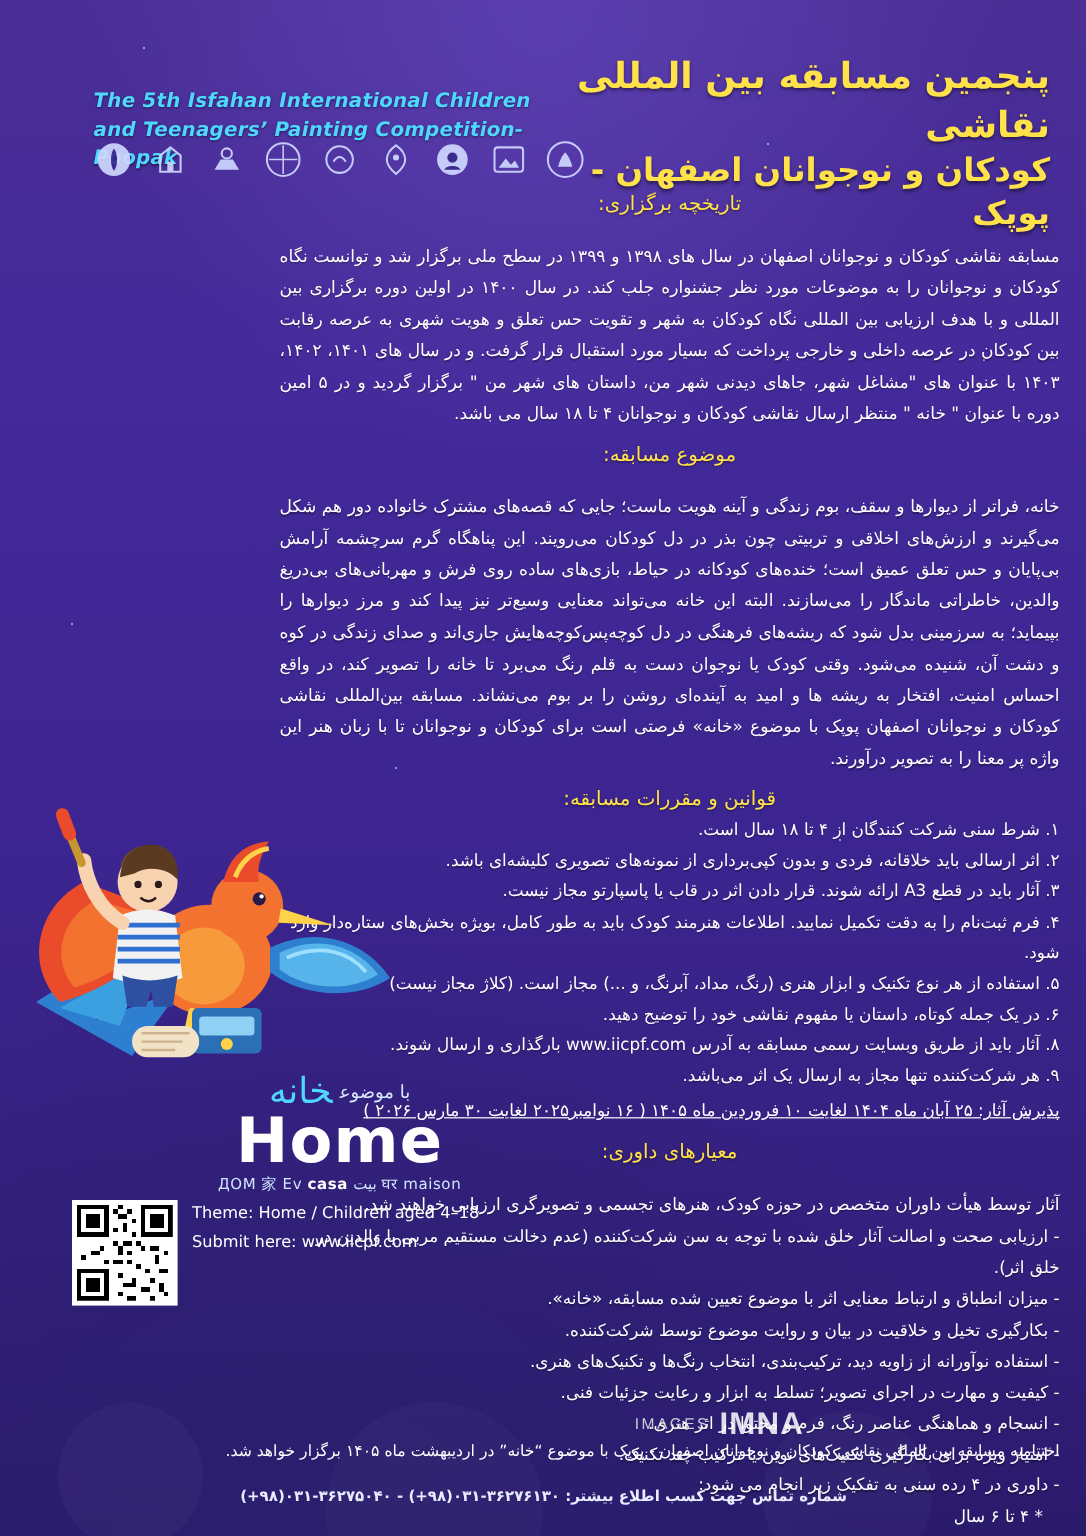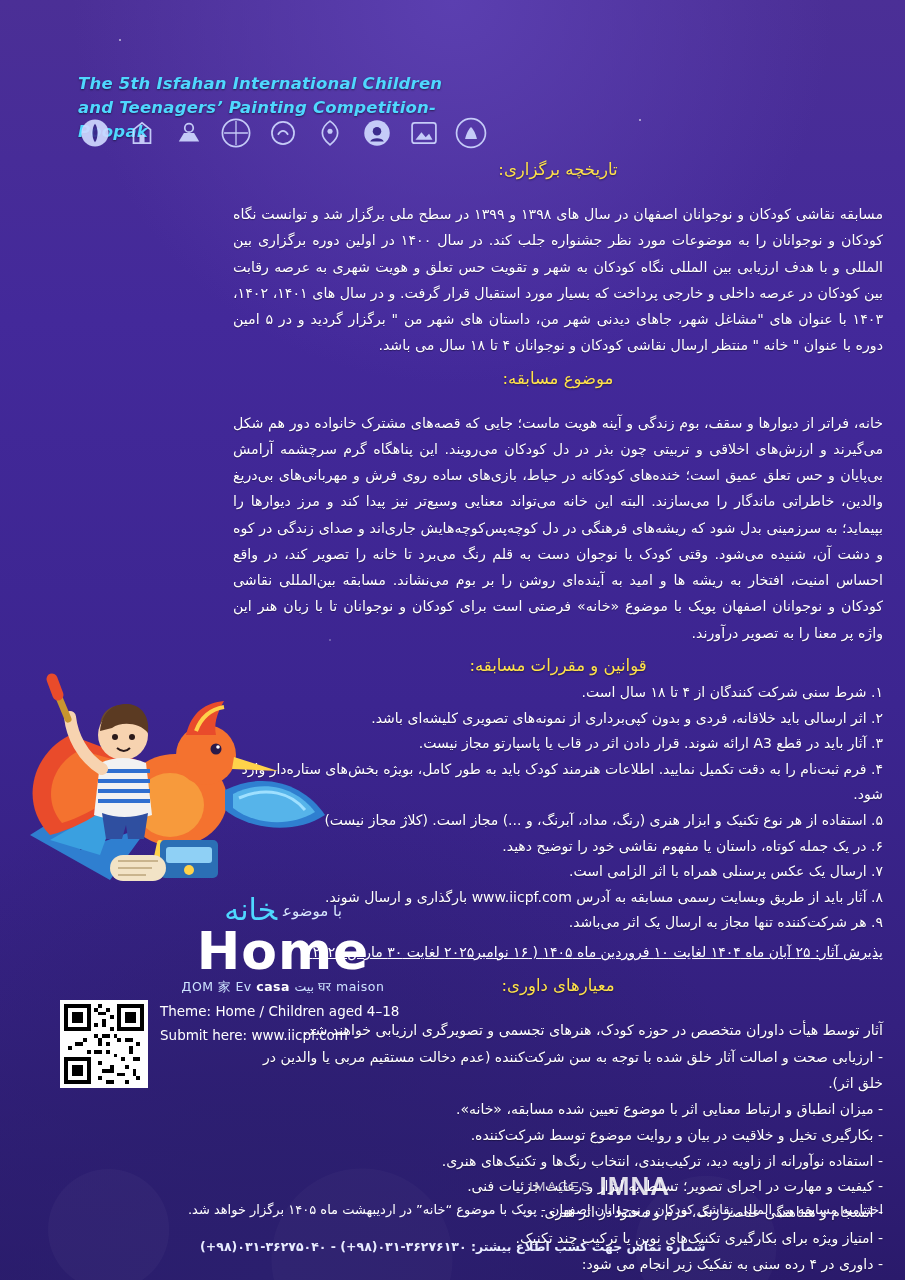--- a/index.html
+++ b/index.html
@@ -111,20 +111,24 @@
 </head>
 <body>
 
 <div class="poster">
   <div class="stars"></div>
   <div class="skyline"></div>
 
   <div class="header">
     <div class="en-title">The 5th Isfahan International Children and Teenagers’ Painting Competition- Poopak</div>
 
+    <div class="fa-title">
+      <span>پنجمین مسابقه بین المللی نقاشی</span>
+      <span class="l2">کودکان و نوجوانان اصفهان - پوپک</span>
+    </div>
 
     <div class="logos">
       <span class="logo">
           <svg viewBox="0 0 40 40">
             <circle cx="20" cy="20" r="17" fill="none" stroke="#cfd8ff" stroke-width="2"></circle>
             <path d="M13 27c2-8 5-12 7-14 2 2 5 6 7 14z" fill="#cfd8ff"></path>
           </svg>
         </span>
       <span class="logo">
           <svg viewBox="0 0 40 40">
@@ -187,21 +191,20 @@
     <div class="body-text">خانه، فراتر از دیوارها و سقف، بوم زندگی و آینه هویت ماست؛ جایی که قصه‌های مشترک خانواده دور هم شکل می‌گیرند و ارزش‌های اخلاقی و تربیتی چون بذر در دل کودکان می‌رویند. این پناهگاه گرم سرچشمه آرامش بی‌پایان و حس تعلق عمیق است؛ خنده‌های کودکانه در حیاط، بازی‌های ساده روی فرش و مهربانی‌های بی‌دریغ والدین، خاطراتی ماندگار را می‌سازند. البته این خانه می‌تواند معنایی وسیع‌تر نیز پیدا کند و مرز دیوارها را بپیماید؛ به سرزمینی بدل شود که ریشه‌های فرهنگی در دل کوچه‌پس‌کوچه‌هایش جاری‌اند و صدای زندگی در کوه و دشت آن، شنیده می‌شود. وقتی کودک یا نوجوان دست به قلم رنگ می‌برد تا خانه را تصویر کند، در واقع احساس امنیت، افتخار به ریشه ها و امید به آینده‌ای روشن را بر بوم می‌نشاند. مسابقه بین‌المللی نقاشی کودکان و نوجوانان اصفهان پوپک با موضوع «خانه» فرصتی است برای کودکان و نوجوانان تا با زبان هنر این واژه پر معنا را به تصویر درآورند.</div>
 
     <div class="sec-title">قوانین و مقررات مسابقه:</div>
     <ul class="rules">
       <li>۱. شرط سنی شرکت کنندگان از ۴ تا ۱۸ سال است.</li>
       <li>۲. اثر ارسالی باید خلاقانه، فردی و بدون کپی‌برداری از نمونه‌های تصویری کلیشه‌ای باشد.</li>
       <li>۳. آثار باید در قطع A3 ارائه شوند. قرار دادن اثر در قاب یا پاسپارتو مجاز نیست.</li>
       <li>۴. فرم ثبت‌نام را به دقت تکمیل نمایید. اطلاعات هنرمند کودک باید به طور کامل، بویژه بخش‌های ستاره‌دار وارد شود.</li>
       <li>۵. استفاده از هر نوع تکنیک و ابزار هنری (رنگ، مداد، آبرنگ، و ...) مجاز است. (کلاژ مجاز نیست)</li>
       <li>۶. در یک جمله کوتاه، داستان یا مفهوم نقاشی خود را توضیح دهید.</li>
-      <li>۷. ارسال یک عکس پرسنلی همراه با اثر الزامی است.</li>
       <li>۸. آثار باید از طریق وبسایت رسمی مسابقه به آدرس www.iicpf.com بارگذاری و ارسال شوند.</li>
       <li>۹. هر شرکت‌کننده تنها مجاز به ارسال یک اثر می‌باشد.</li>
     </ul>
     <div class="deadline-line">پذیرش آثار: ۲۵ آبان ماه ۱۴۰۴ لغایت ۱۰ فروردین ماه ۱۴۰۵ ( ۱۶ نوامبر۲۰۲۵ لغایت ۳۰ مارس ۲۰۲۶ )</div>
 
     <div class="sec-title">معیارهای داوری:</div>
     <div class="body-text">آثار توسط هیأت داوران متخصص در حوزه کودک، هنرهای تجسمی و تصویرگری ارزیابی خواهند شد.</div>
     <ul class="criteria">
       <li>- ارزیابی صحت و اصالت آثار خلق شده با توجه به سن شرکت‌کننده (عدم دخالت مستقیم مربی یا والدین در خلق اثر).</li>
       <li>- میزان انطباق و ارتباط معنایی اثر با موضوع تعیین شده مسابقه، «خانه».</li>

